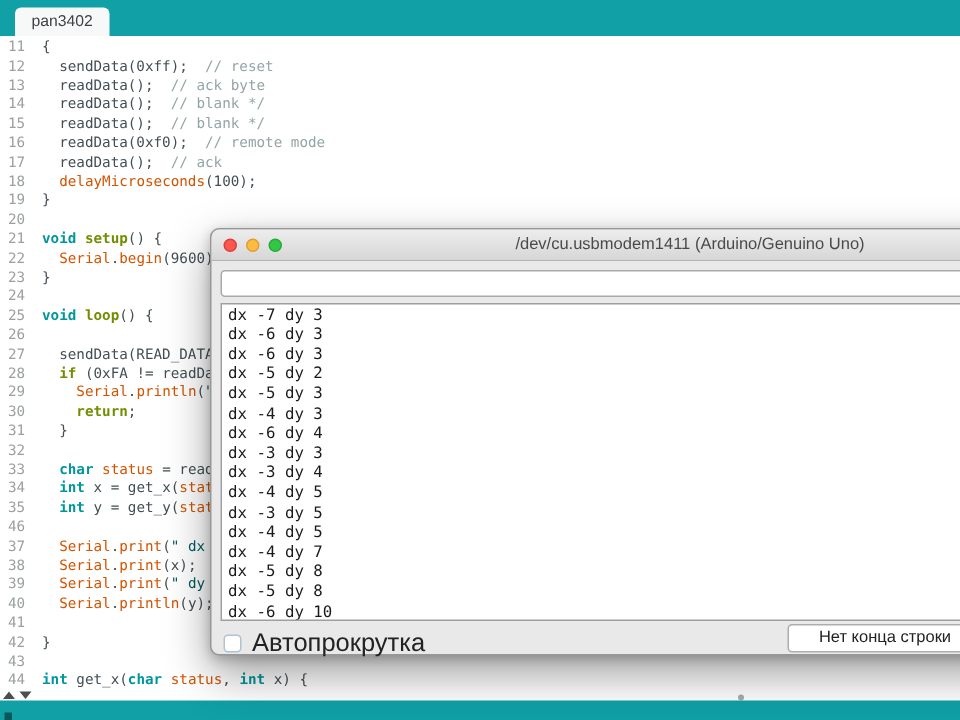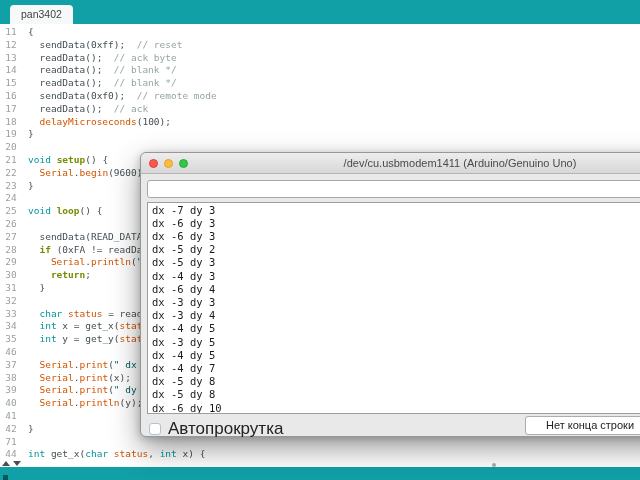--- a/index.html
+++ b/index.html
@@ -17,21 +17,21 @@
     font-size:10.5px; line-height:19px; color:#3d4345;
   }
 
   
   .editor { position:absolute; left:0; top:24px; width:640px; height:443px; background:#fff; overflow:hidden; padding-top:2px; }
   .code-line { display:flex; height:12.8px; line-height:12.8px; font-family:"DejaVu Sans Mono", monospace; font-size:9.5px; white-space:pre; }
   .gutter { width:22px; text-align:center; color:#9AA0A3; flex:none; }
   .code-text { padding-left:6px; }
   .tk-p { color:#434F54; }
   .tk-c { color:#95A5A6;margin-top:12px; }
-  .tk-t { color:#00979C; font-weight:normal; }
+  .tk-t { color:#00979C; font-weight:bold; }
   .tk-k { color:#728E00; font-weight:bold; }
   .tk-f { color:#D35400; }
   .tk-s { color:#005C5F; }
 
   
   .scroll-arrows { position:absolute; left:2px; top:461px; display:flex; gap:3px; }
   .arr-up { width:0; height:0; border-left:4px solid transparent; border-right:4px solid transparent; border-bottom:5px solid #4d4d4d; }
   .arr-down { width:0; height:0; border-left:4px solid transparent; border-right:4px solid transparent; border-top:5px solid #4d4d4d; }
   .scroll-dot { position:absolute; left:492px; top:463px; width:4px; height:4px; border-radius:50%; background:#ACACAC; }
 
@@ -90,21 +90,21 @@
     </div>
   </div>
 
   <div class="editor">
     <div>
         <div class="code-line"><span class="gutter">11</span><span class="code-text"><span class="tk-p">{</span></span></div>
         <div class="code-line"><span class="gutter">12</span><span class="code-text"><span class="tk-p">  sendData(0xff);  </span><span class="tk-c">// reset</span></span></div>
         <div class="code-line"><span class="gutter">13</span><span class="code-text"><span class="tk-p">  readData();  </span><span class="tk-c">// ack byte</span></span></div>
         <div class="code-line"><span class="gutter">14</span><span class="code-text"><span class="tk-p">  readData();  </span><span class="tk-c">// blank */</span></span></div>
         <div class="code-line"><span class="gutter">15</span><span class="code-text"><span class="tk-p">  readData();  </span><span class="tk-c">// blank */</span></span></div>
-        <div class="code-line"><span class="gutter">16</span><span class="code-text"><span class="tk-p">  sendData(0xf0);  </span><span class="tk-c">// remote mode</span></span></div>
+        <div class="code-line"><span class="gutter">16</span><span class="code-text"><span class="tk-p">  readData(0xf0);  </span><span class="tk-c">// remote mode</span></span></div>
         <div class="code-line"><span class="gutter">17</span><span class="code-text"><span class="tk-p">  readData();  </span><span class="tk-c">// ack</span></span></div>
         <div class="code-line"><span class="gutter">18</span><span class="code-text"><span class="tk-p">  </span><span class="tk-f">delayMicroseconds</span><span class="tk-p">(100);</span></span></div>
         <div class="code-line"><span class="gutter">19</span><span class="code-text"><span class="tk-p">}</span></span></div>
         <div class="code-line"><span class="gutter">20</span><span class="code-text"></span></div>
         <div class="code-line"><span class="gutter">21</span><span class="code-text"><span class="tk-t">void</span><span class="tk-p"> </span><span class="tk-k">setup</span><span class="tk-p">() {</span></span></div>
         <div class="code-line"><span class="gutter">22</span><span class="code-text"><span class="tk-p">  </span><span class="tk-f">Serial</span><span class="tk-p">.</span><span class="tk-f">begin</span><span class="tk-p">(9600)</span></span></div>
         <div class="code-line"><span class="gutter">23</span><span class="code-text"><span class="tk-p">}</span></span></div>
         <div class="code-line"><span class="gutter">24</span><span class="code-text"></span></div>
         <div class="code-line"><span class="gutter">25</span><span class="code-text"><span class="tk-t">void</span><span class="tk-p"> </span><span class="tk-k">loop</span><span class="tk-p">() {</span></span></div>
         <div class="code-line"><span class="gutter">26</span><span class="code-text"></span></div>
@@ -117,21 +117,21 @@
         <div class="code-line"><span class="gutter">33</span><span class="code-text"><span class="tk-p">  </span><span class="tk-t">char</span><span class="tk-p"> </span><span class="tk-f">status</span><span class="tk-p"> = read</span></span></div>
         <div class="code-line"><span class="gutter">34</span><span class="code-text"><span class="tk-p">  </span><span class="tk-t">int</span><span class="tk-p"> x = get_x(</span><span class="tk-f">stat</span></span></div>
         <div class="code-line"><span class="gutter">35</span><span class="code-text"><span class="tk-p">  </span><span class="tk-t">int</span><span class="tk-p"> y = get_y(</span><span class="tk-f">stat</span></span></div>
         <div class="code-line"><span class="gutter">46</span><span class="code-text"></span></div>
         <div class="code-line"><span class="gutter">37</span><span class="code-text"><span class="tk-p">  </span><span class="tk-f">Serial</span><span class="tk-p">.</span><span class="tk-f">print</span><span class="tk-p">(</span><span class="tk-s">" dx</span></span></div>
         <div class="code-line"><span class="gutter">38</span><span class="code-text"><span class="tk-p">  </span><span class="tk-f">Serial</span><span class="tk-p">.</span><span class="tk-f">print</span><span class="tk-p">(x);</span></span></div>
         <div class="code-line"><span class="gutter">39</span><span class="code-text"><span class="tk-p">  </span><span class="tk-f">Serial</span><span class="tk-p">.</span><span class="tk-f">print</span><span class="tk-p">(</span><span class="tk-s">" dy</span></span></div>
         <div class="code-line"><span class="gutter">40</span><span class="code-text"><span class="tk-p">  </span><span class="tk-f">Serial</span><span class="tk-p">.</span><span class="tk-f">println</span><span class="tk-p">(y);</span></span></div>
         <div class="code-line"><span class="gutter">41</span><span class="code-text"></span></div>
         <div class="code-line"><span class="gutter">42</span><span class="code-text"><span class="tk-p">}</span></span></div>
-        <div class="code-line"><span class="gutter">71</span><span class="code-text"></span></div>
+        <div class="code-line"><span class="gutter">43</span><span class="code-text"></span></div>
         <div class="code-line"><span class="gutter">44</span><span class="code-text"><span class="tk-t">int</span><span class="tk-p"> get_x(</span><span class="tk-t">char</span><span class="tk-p"> </span><span class="tk-f">status</span><span class="tk-p">, </span><span class="tk-t">int</span><span class="tk-p"> x) {</span></span></div>
       </div>
   </div>
 
   <div class="scroll-arrows">
     <div class="arr-up"></div>
     <div class="arr-down"></div>
   </div>
   <div class="scroll-dot"></div>
 

